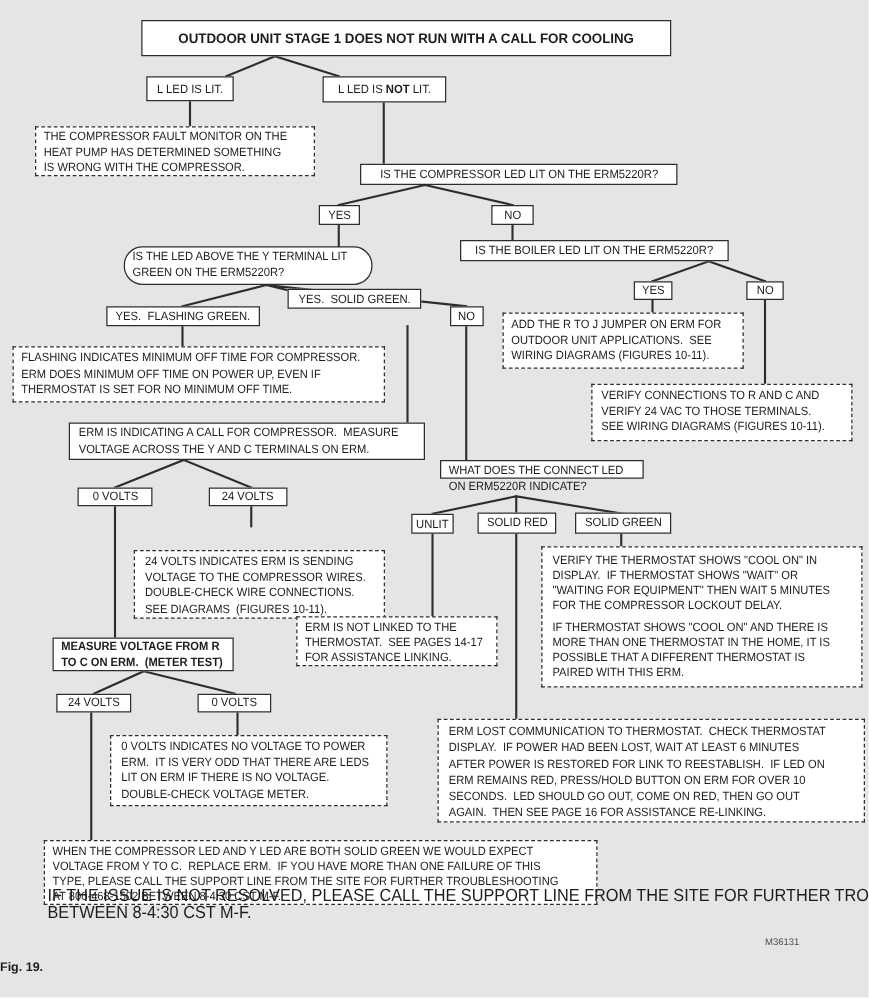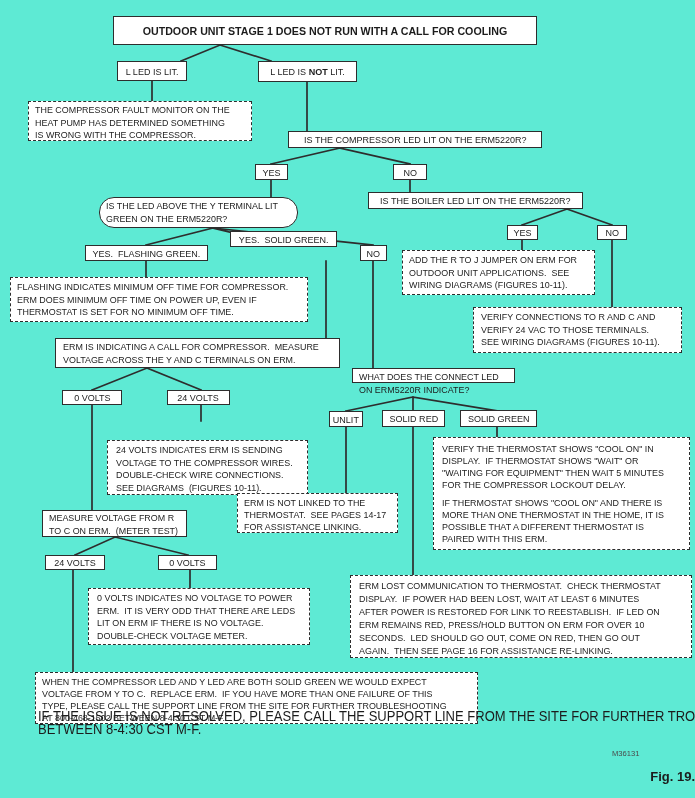--- a/index.html
+++ b/index.html
@@ -1,17 +1,17 @@
 <!DOCTYPE html>
 <html><head>
 <meta charset="utf-8">
 <style>
   html,body{margin:0;padding:0;background:#ffffff;}
   #stage{
-    position:relative;width:695px;height:798px;background:#5eead4;
+    position:relative;width:695px;height:798px;background:#e5e5e5;
     font-family:"Liberation Sans","DejaVu Sans",sans-serif;
     color:#1c1c1c;overflow:hidden;
   }
   #wires{position:absolute;left:0;top:0;width:695px;height:798px;}
   .node{
     position:absolute;box-sizing:border-box;background:#fff;
     border:1.8px solid #2d2d2d;font-size:9.6px;color:#1c1c1c;
   }
   .dashed{border:1.6px dashed #2d2d2d;}
   .ctr{display:flex;align-items:center;justify-content:center;text-align:center;}
@@ -42,33 +42,33 @@
   #n-volts24a{left:167px;top:390px;width:63px;height:15px;}
   #n-unlit{left:329px;top:411px;width:34px;height:16px;}
   #n-solid-red{left:382px;top:410px;width:63px;height:17px;}
   #n-solid-green{left:460px;top:410px;width:77px;height:17px;}
   #n-volts24-info{left:107px;top:440px;width:201px;height:55px;padding-left:8px;}
   #n-verify-thermostat{left:433px;top:437px;width:257px;height:113px;padding:5px 0 0 8px;}
   #n-verify-thermostat .txt{line-height:12px;}
   #n-verify-thermostat .p2{margin-top:6px;}
   #n-erm-not-linked{left:237px;top:493px;width:161px;height:40px;}
   #n-erm-not-linked .txt{line-height:11.8px;}
-  #n-measure-voltage{left:42px;top:510px;width:145px;height:27px;padding:1px 0 0 6px;}
+  #n-measure-voltage{left:42px;top:510px;width:145px;height:27px;padding:1px 0 0 6px;font-weight:bold;}
   #n-volts24b{left:45px;top:555px;width:60px;height:15px;}
   #n-volts0b{left:158px;top:555px;width:59px;height:15px;}
   #n-volts0-info{left:88px;top:588px;width:222px;height:57px;padding-left:8px;}
   #n-erm-lost-comm{left:350px;top:575px;width:342px;height:83px;padding:4px 0 0 8px;}
   #n-erm-lost-comm .txt{line-height:12.9px;}
   #n-replace-erm{left:35px;top:672px;width:443px;height:52px;}
   #n-replace-erm .txt{line-height:12px;}
   #footer-note{position:absolute;left:38px;top:710px;width:648px;font-size:14px;}
   #footer-note .txt{line-height:12.6px;}
   #doc-number{position:absolute;left:612px;top:749px;font-size:7.6px;color:#4a4a4a;}
-  #fig-caption{position:absolute;left:0;top:769px;width:695px;text-align:right;
-    font-weight:bold;font-size:13px;}
+  #fig-caption{position:absolute;left:0;top:769px;width:695px;text-align:left;
+    font-weight:bold;font-size:10px;}
 </style>
 </head>
 <body>
 
 <div id="stage">
 
   <svg id="wires" viewBox="0 0 695 798" xmlns="http://www.w3.org/2000/svg">
     <g stroke="#2d2d2d" stroke-width="1.7" fill="none" stroke-linecap="square">
       <path d="M220,45 L181,61 M220,45 L271,61"></path>
       <path d="M152,81 L152,101"></path>

